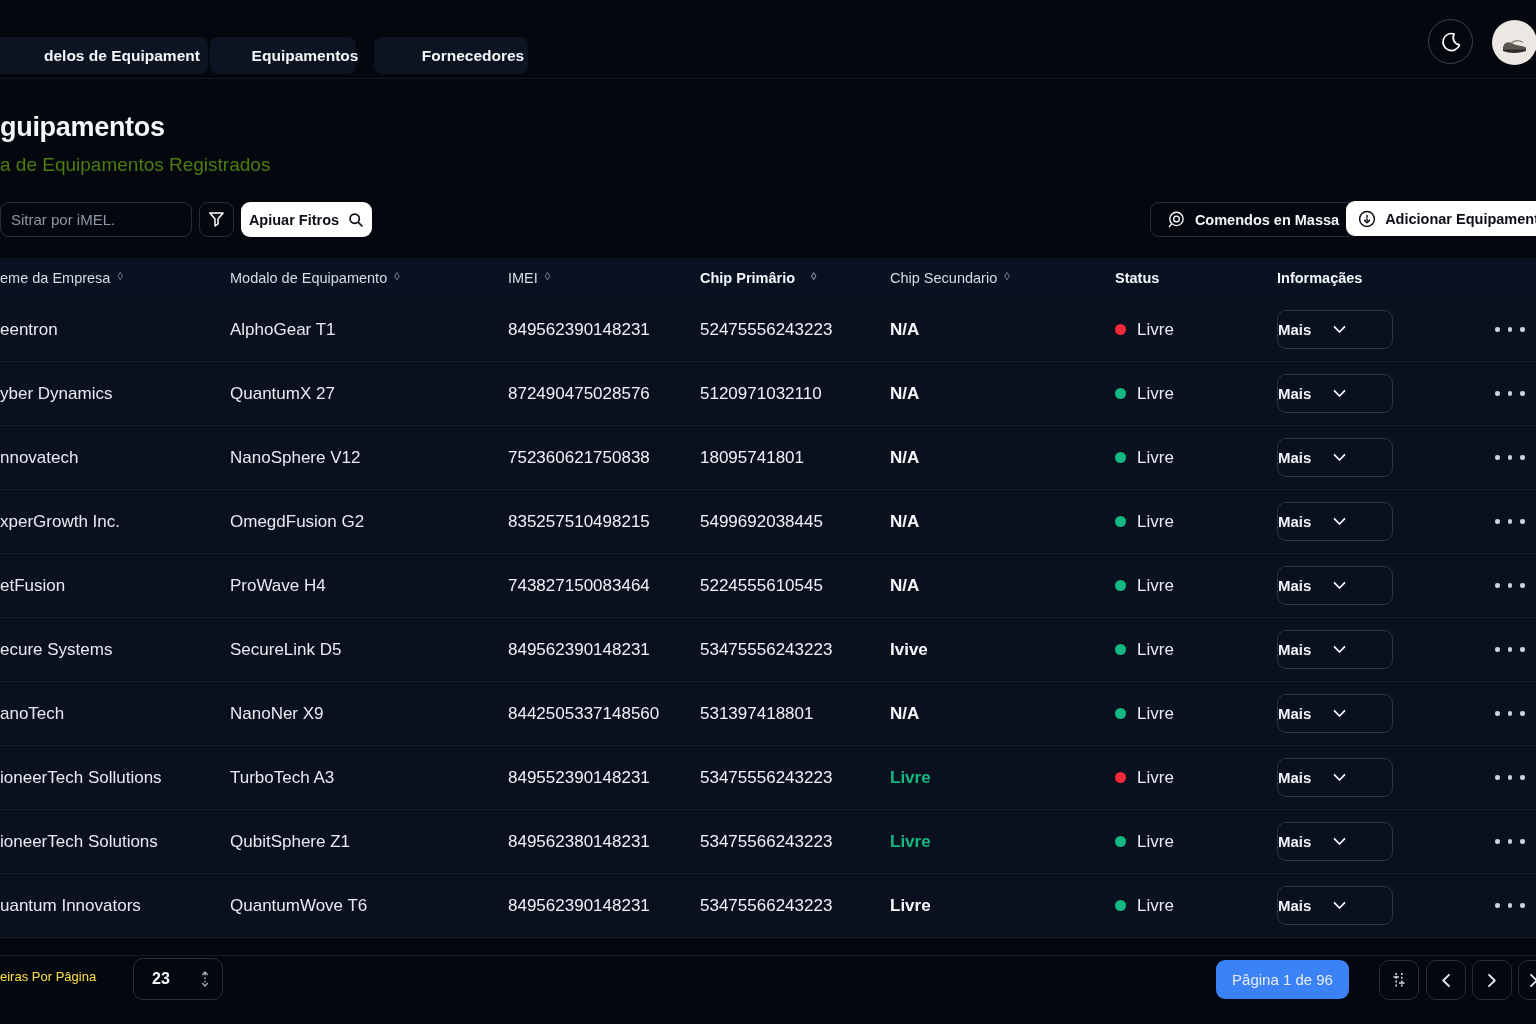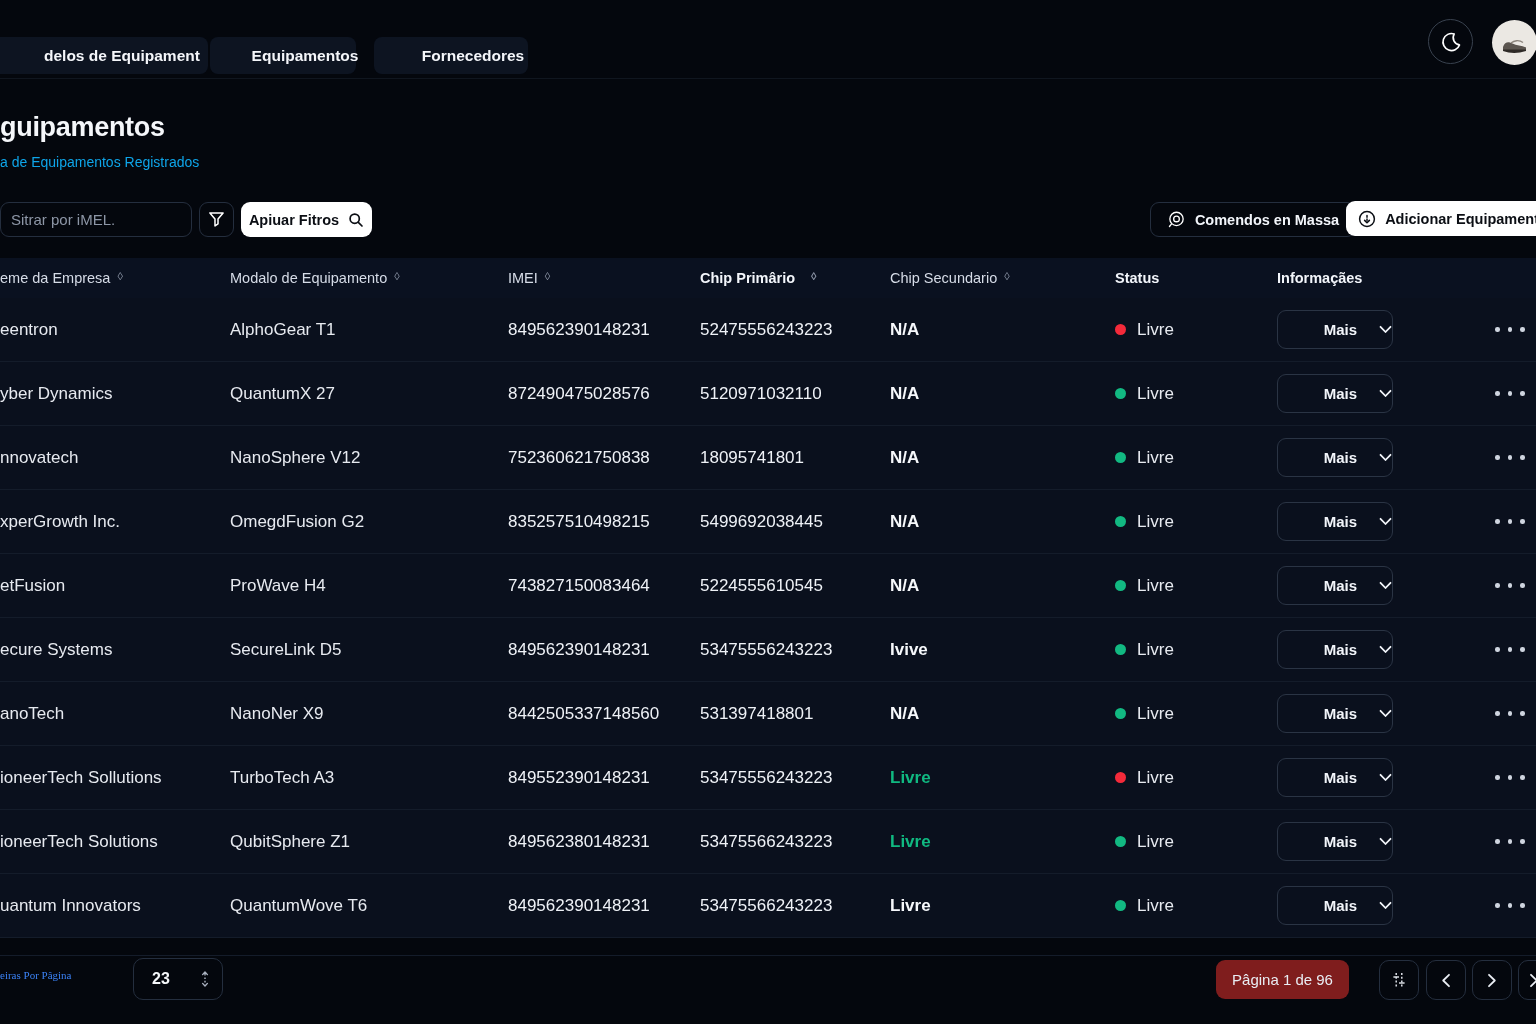--- a/index.html
+++ b/index.html
@@ -29,21 +29,21 @@
   }
   .theme-btn { left:1428px; }
   .avatar {
     left:1492px; top:20px; width:45px; height:45px; border-radius:50%;
     background:#ebe8e3; display:flex; align-items:center; justify-content:center;
     overflow:hidden; cursor:pointer;
   }
 
   
   .page-title { left:0; top:112px; font-size:27px; font-weight:bold; letter-spacing:-0.3px; color:#f5f7fa; }
-  .page-subtitle { left:0; top:154px; font-size:14px; color:#0ea5e9; }
+  .page-subtitle { left:0; top:154px; font-size:19px; color:#4d7c0f; }
 
   
   .search-input {
     left:0; top:202px; width:192px; height:35px;
     background:transparent; border:1px solid #242e3e; border-radius:9px;
     color:#e9edf3; font-size:15px; padding:0 0 0 10px; outline:none;
     font-family:inherit;
   }
   .search-input::placeholder { color:#8d96a6; }
   .sq-btn {
@@ -75,38 +75,38 @@
   .trow { width:1536px; height:64px; background:#0a101d; border-bottom:1px solid #141c2a; }
   .td { font-size:17px; color:#e7eaf0; white-space:nowrap; }
   .td.num  { font-weight:500; color:#eff2f7; }
   .td.bold { font-weight:bold; color:#f6f8fb; }
   .td.green { font-weight:bold; color:#10b981; }
   .status-cell { display:flex; align-items:center; gap:11px; }
   .status-dot { width:11px; height:11px; border-radius:50%; flex:none; }
   .mais-btn {
     width:116px; height:39px; border:1px solid #2a3444; border-radius:9px;
     background:transparent; color:#f2f5fa; font-size:15px; font-weight:bold;
-    display:flex; align-items:center; justify-content:flex-end; gap:22px; cursor:pointer;
+    display:flex; align-items:center; justify-content:flex-start; gap:22px; cursor:pointer;
     font-family:inherit;
   }
   .row-menu { display:flex; gap:8px; align-items:center; padding-left:0; cursor:pointer; }
   .row-menu i { width:4.5px; height:4.5px; border-radius:50%; background:#cfd5df; }
 
   
   .footer-divider { left:0; top:955px; width:1536px; height:1px; background:#141c2a; }
-  .rpp-label { left:0; top:969px; font-size:11px; color:#3b82f6;font-family:Liberation Serif, serif; }
+  .rpp-label { left:0; top:969px; font-size:13px; color:#fde047; }
   .rpp-box {
     left:133px; top:958px; width:90px; height:42px;
     border:1px solid #242e3e; border-radius:10px;
     display:flex; align-items:center; justify-content:space-between;
     padding:0 12px 0 18px; cursor:pointer;
   }
   .rpp-value { font-size:16px; font-weight:bold; color:#f5f7fa; }
   .page-box {
-    left:1216px; top:960px; width:133px; height:39px; background:#7f1d1d;
+    left:1216px; top:960px; width:133px; height:39px; background:#3b82f6;
     border-radius:9px; display:flex; align-items:center; justify-content:center;
     font-size:15px; color:#e9edf3;
   }
   .pg-btn {
     top:960px; width:40px; height:40px; border:1px solid #242e3e; border-radius:10px;
     background:transparent; display:flex; align-items:center; justify-content:center;
     cursor:pointer; color:#e9edf3;
   }
   .pg-btn-1 { left:1379px; }
   .pg-btn-2 { left:1426px; }

